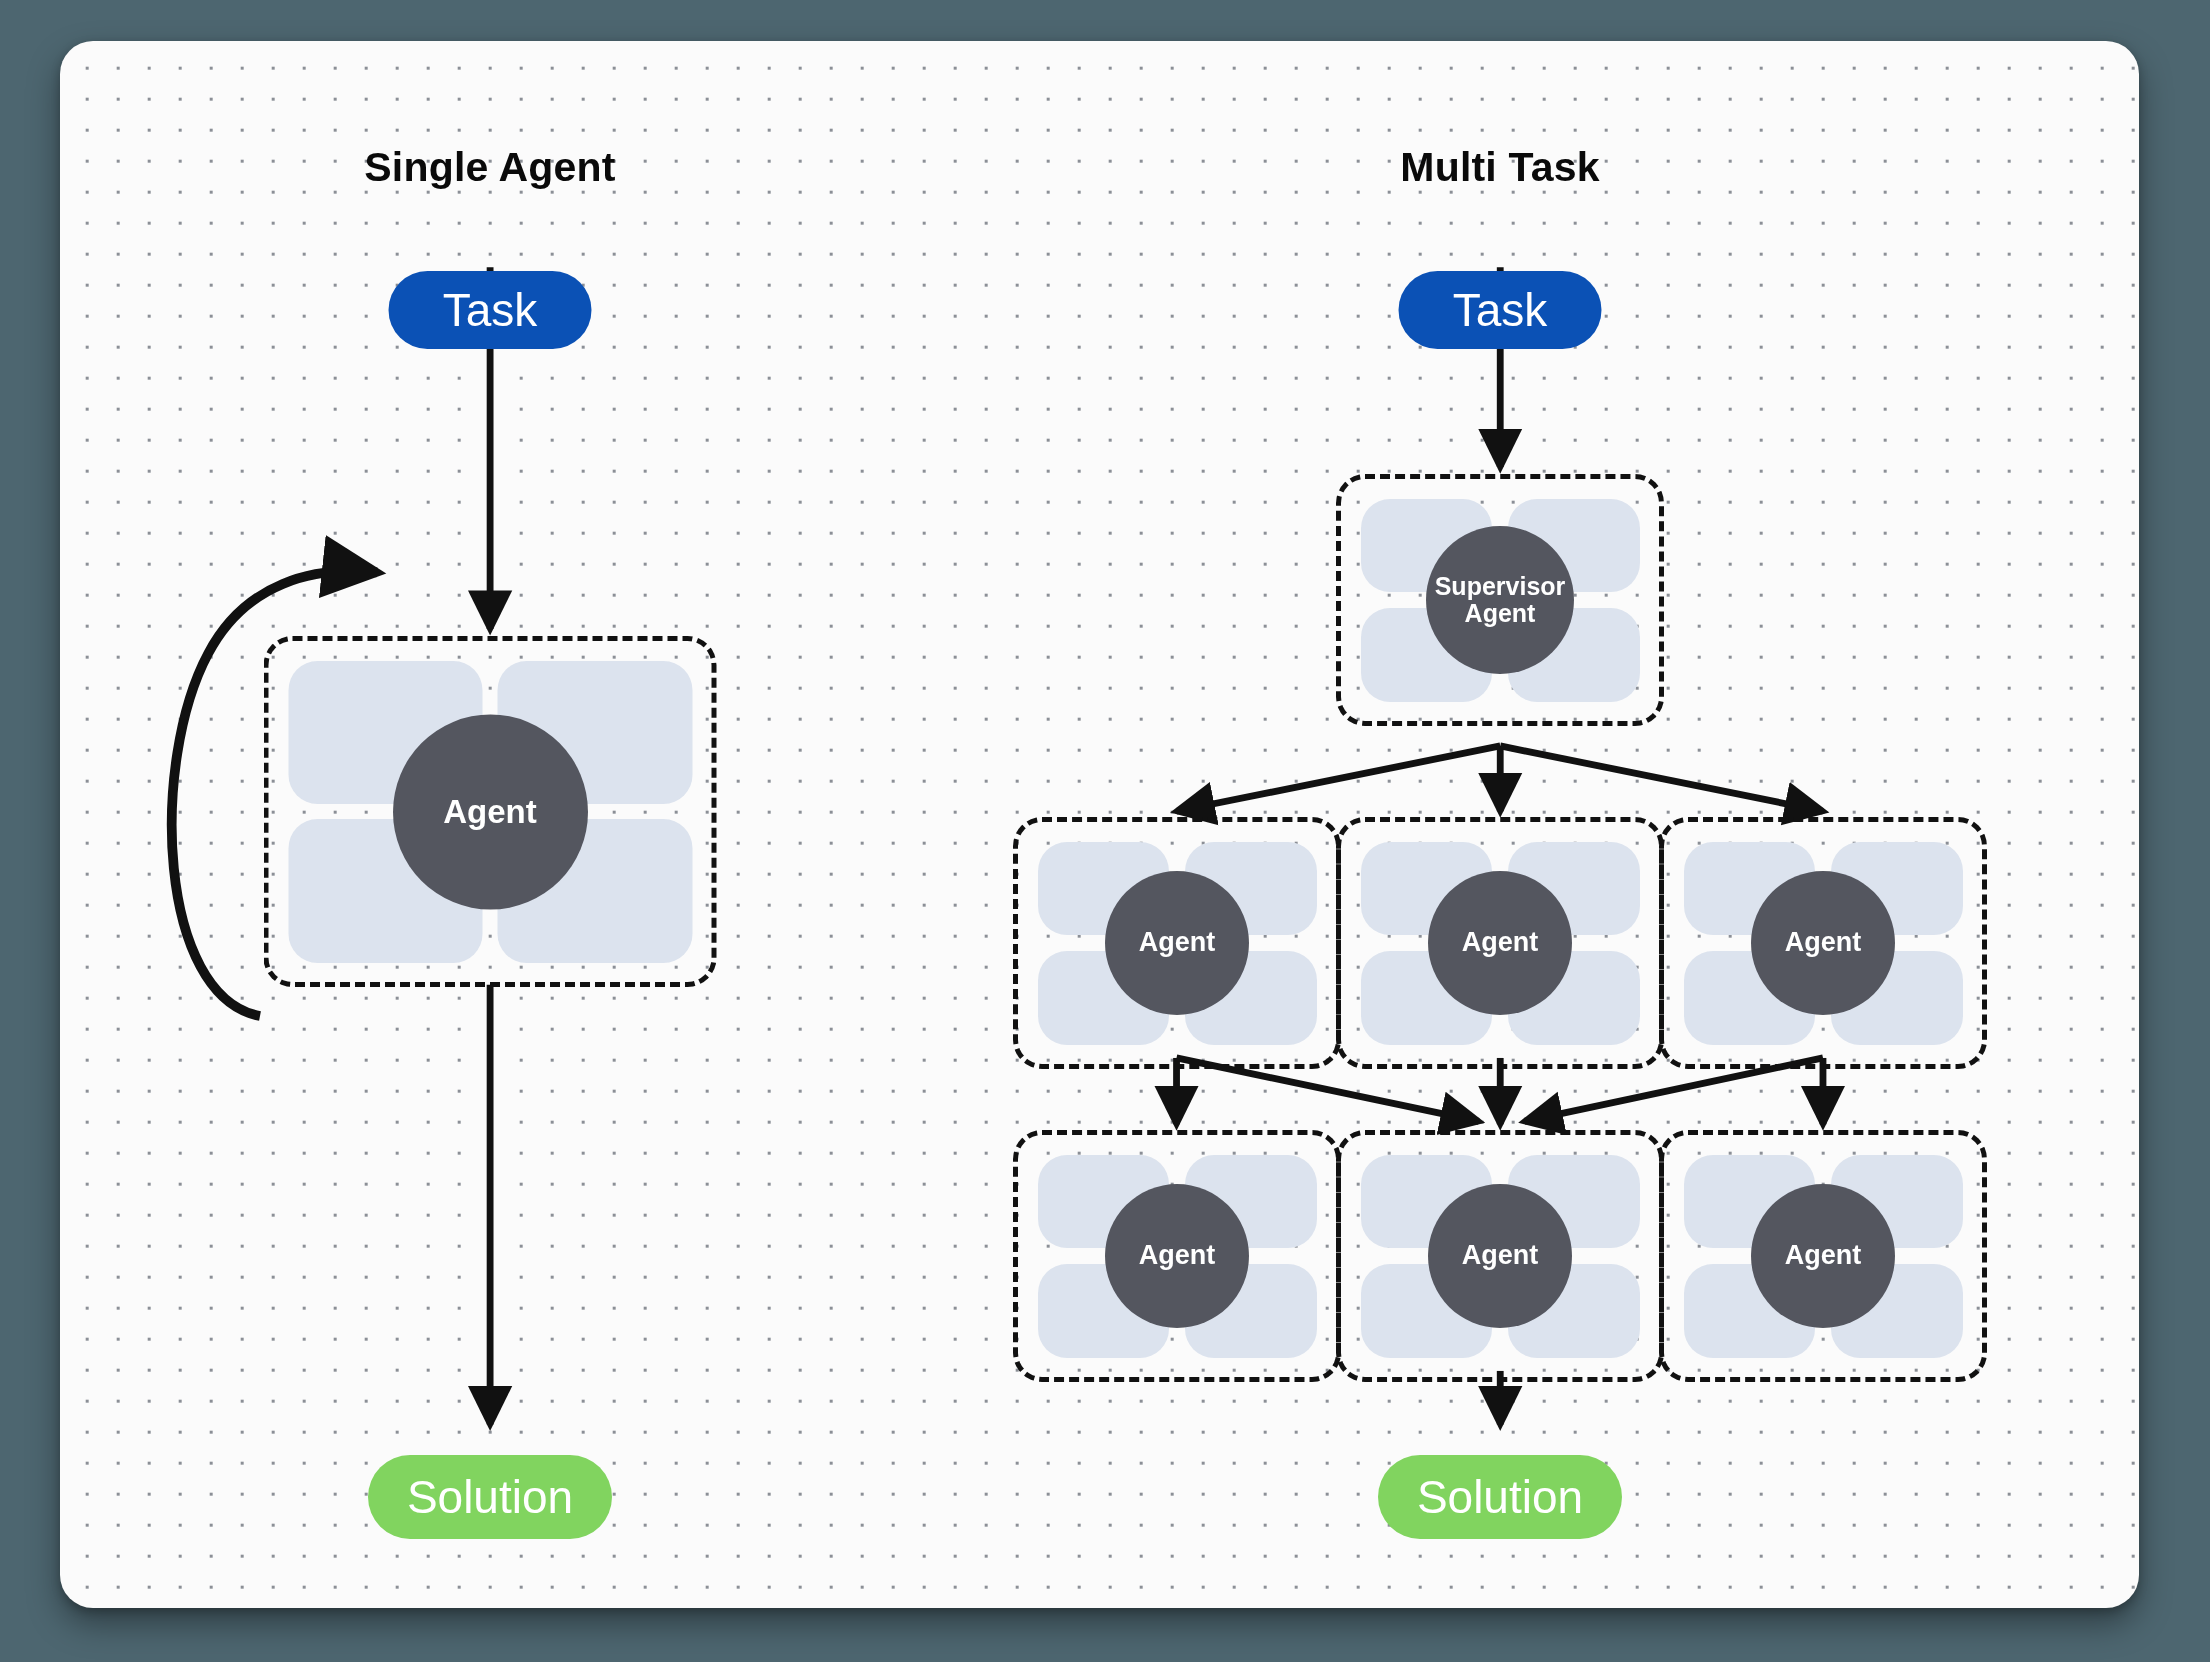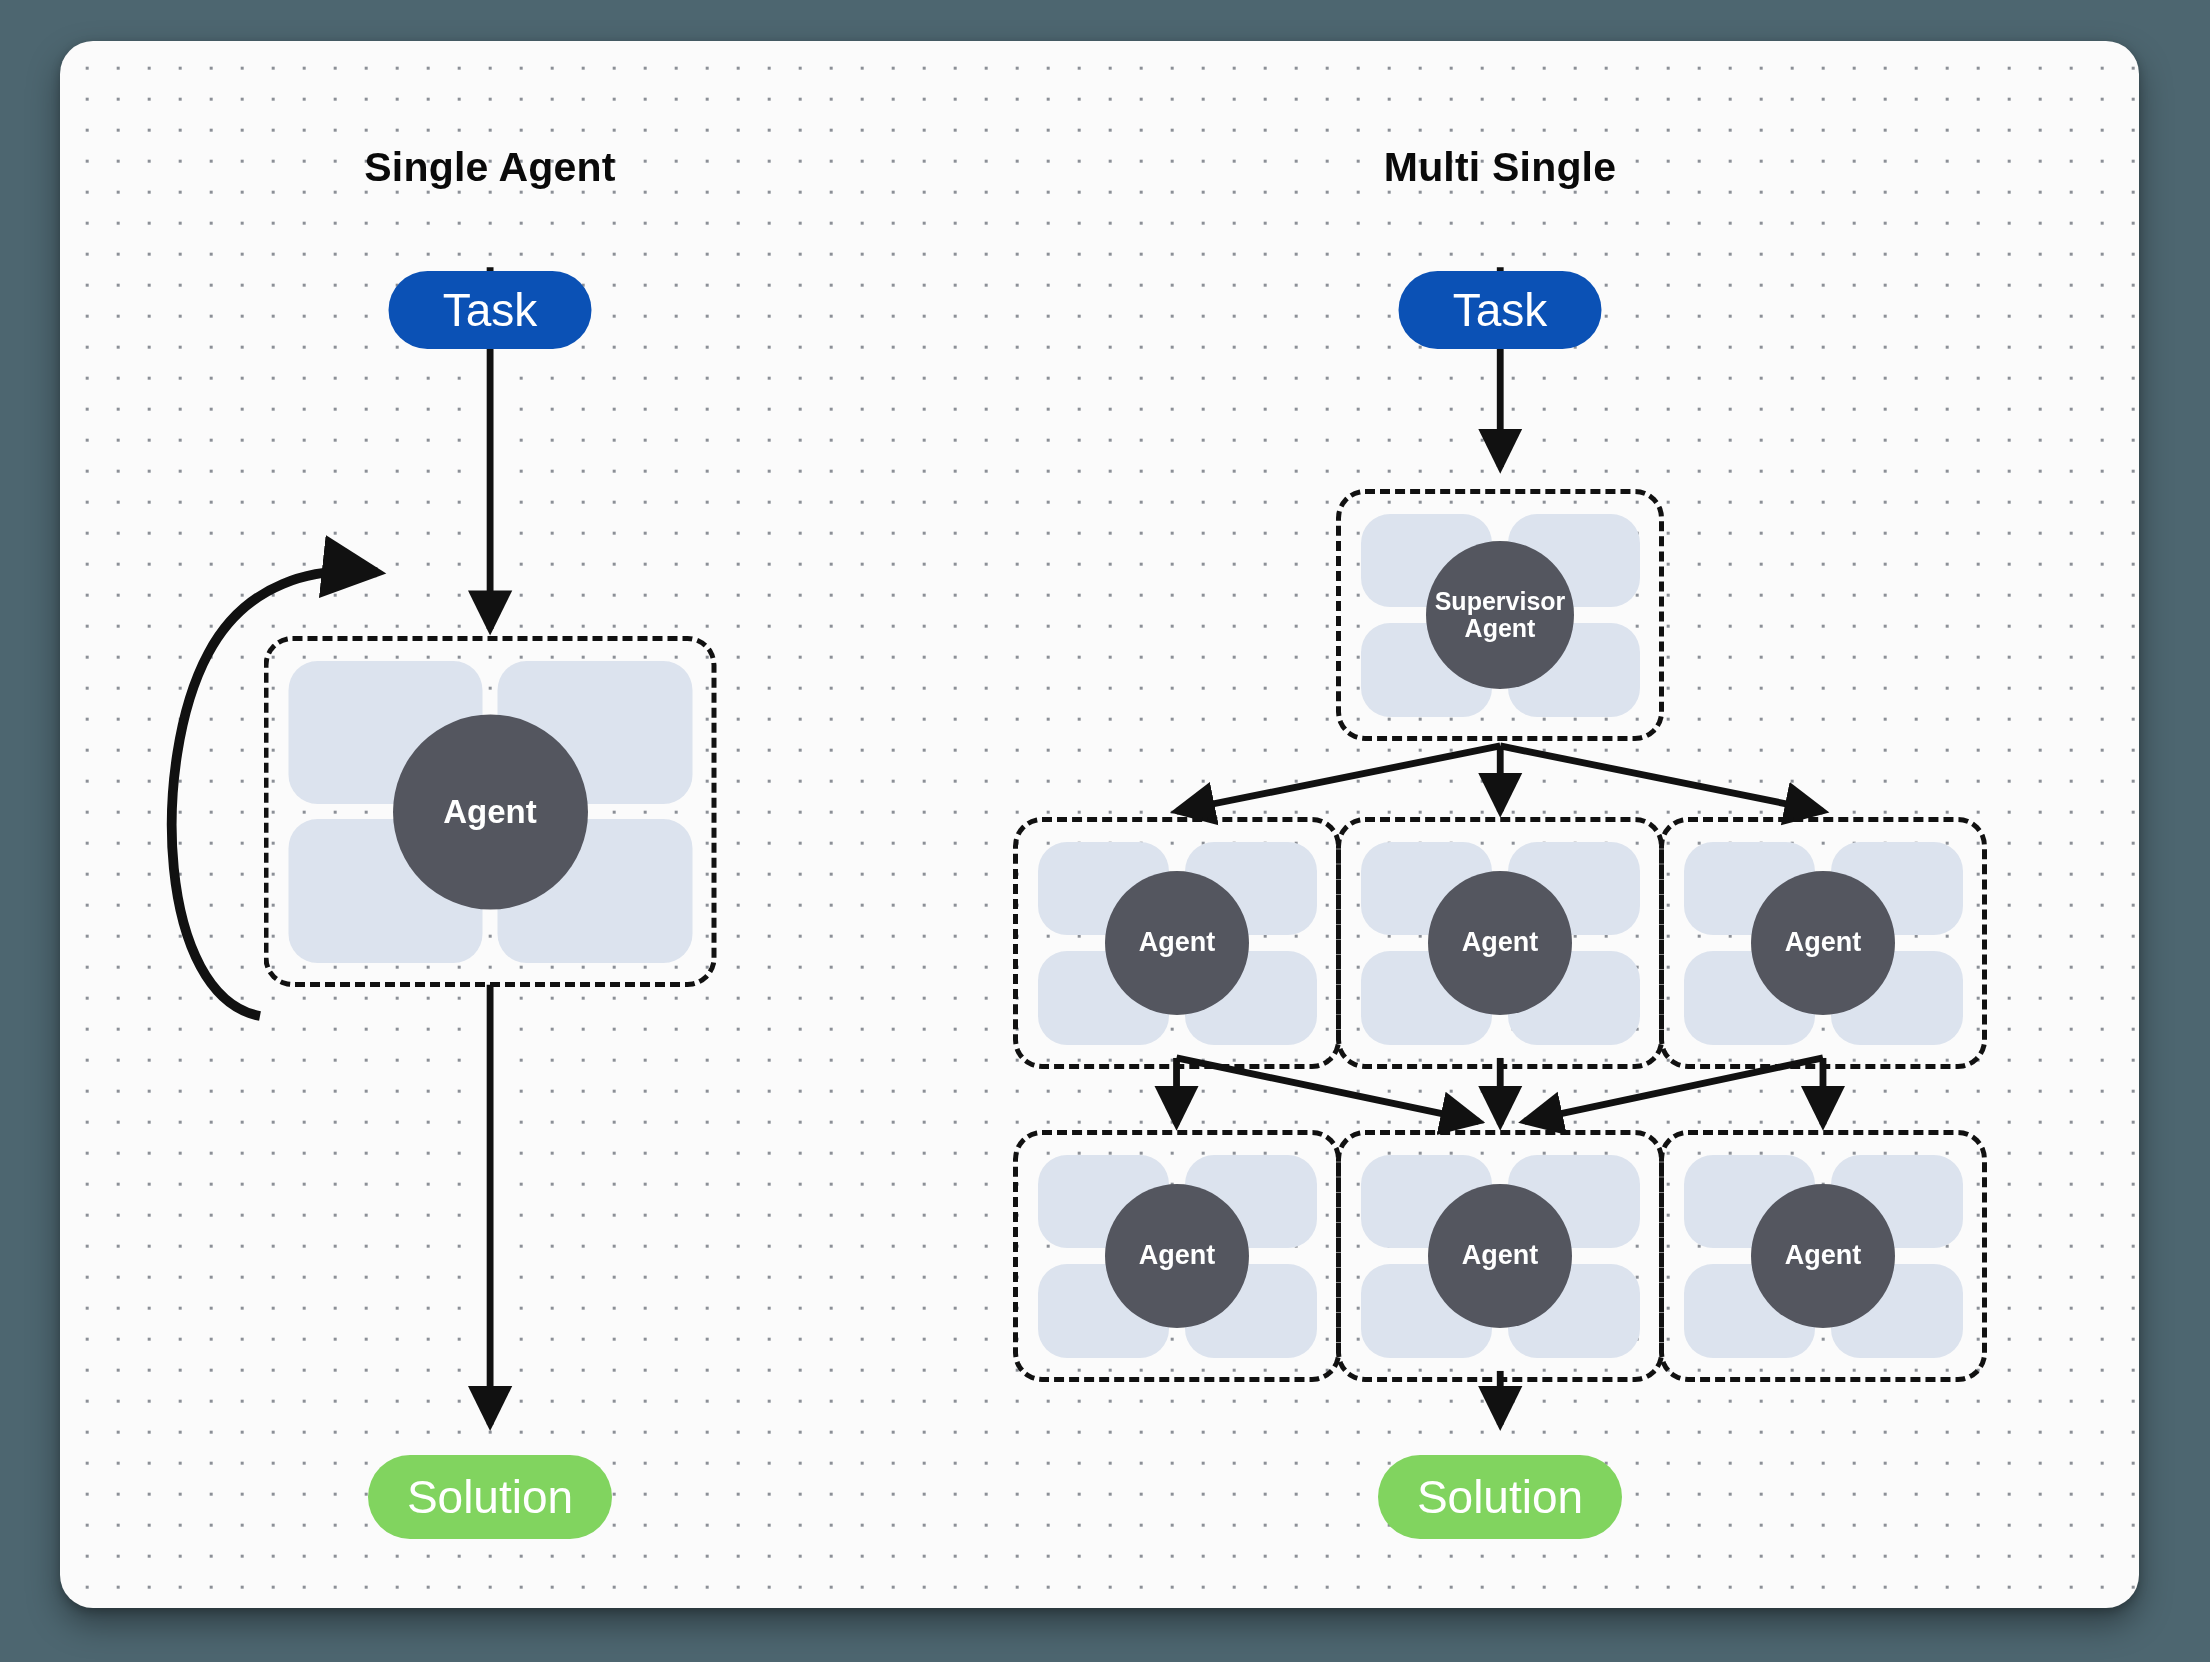--- a/index.html
+++ b/index.html
@@ -165,25 +165,25 @@
         <div class="tile"></div>
         <div class="tile"></div>
       </div>
       <div class="agent-circle">
         <span class="lbl">Agent</span>
       </div>
     </div>
 
     <div class="pill solution" style="left:430px; top:1456px; width:244px; height:84px; transform:translate(-50%,-50%);">Solution</div>
 
-    <div class="section-title" style="left:1440px; top:103px;">Multi Single</div>
+    <div class="section-title" style="left:1440px; top:103px;">Multi Task</div>
 
     <div class="pill task" style="left:1440px; top:269px; width:203px; height:78px; transform:translate(-50%,-50%);">Task</div>
 
-    <div class="agent-group sz-sup" style="left:1440px; top:433px;margin-top:15px;">
+    <div class="agent-group sz-sup" style="left:1440px; top:433px;">
       <div class="tiles">
         <div class="tile"></div>
         <div class="tile"></div>
         <div class="tile"></div>
         <div class="tile"></div>
       </div>
       <div class="agent-circle">
         <div>
           <span class="lbl">Supervisor</span>
           <span class="lbl">Agent</span>

